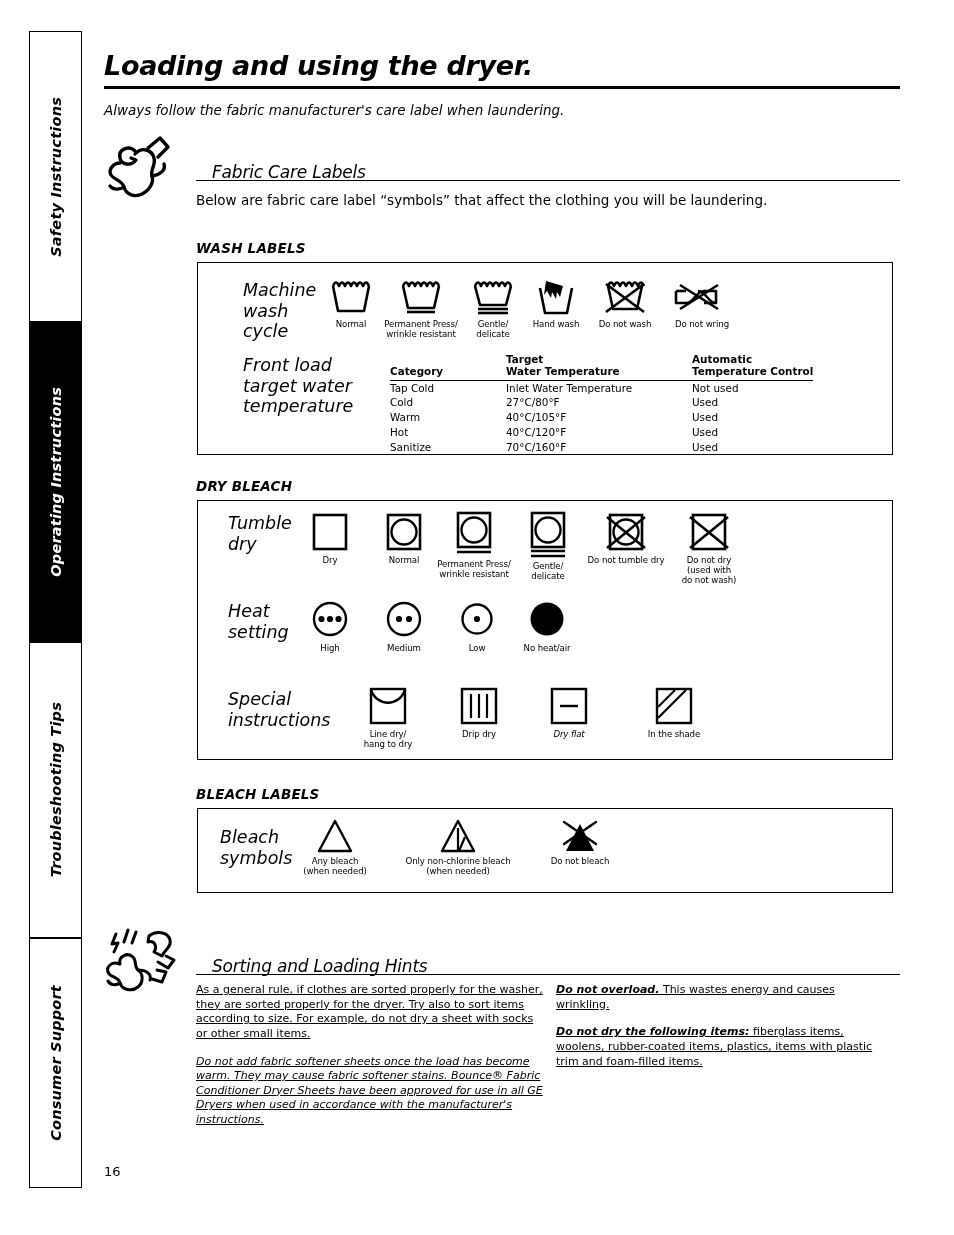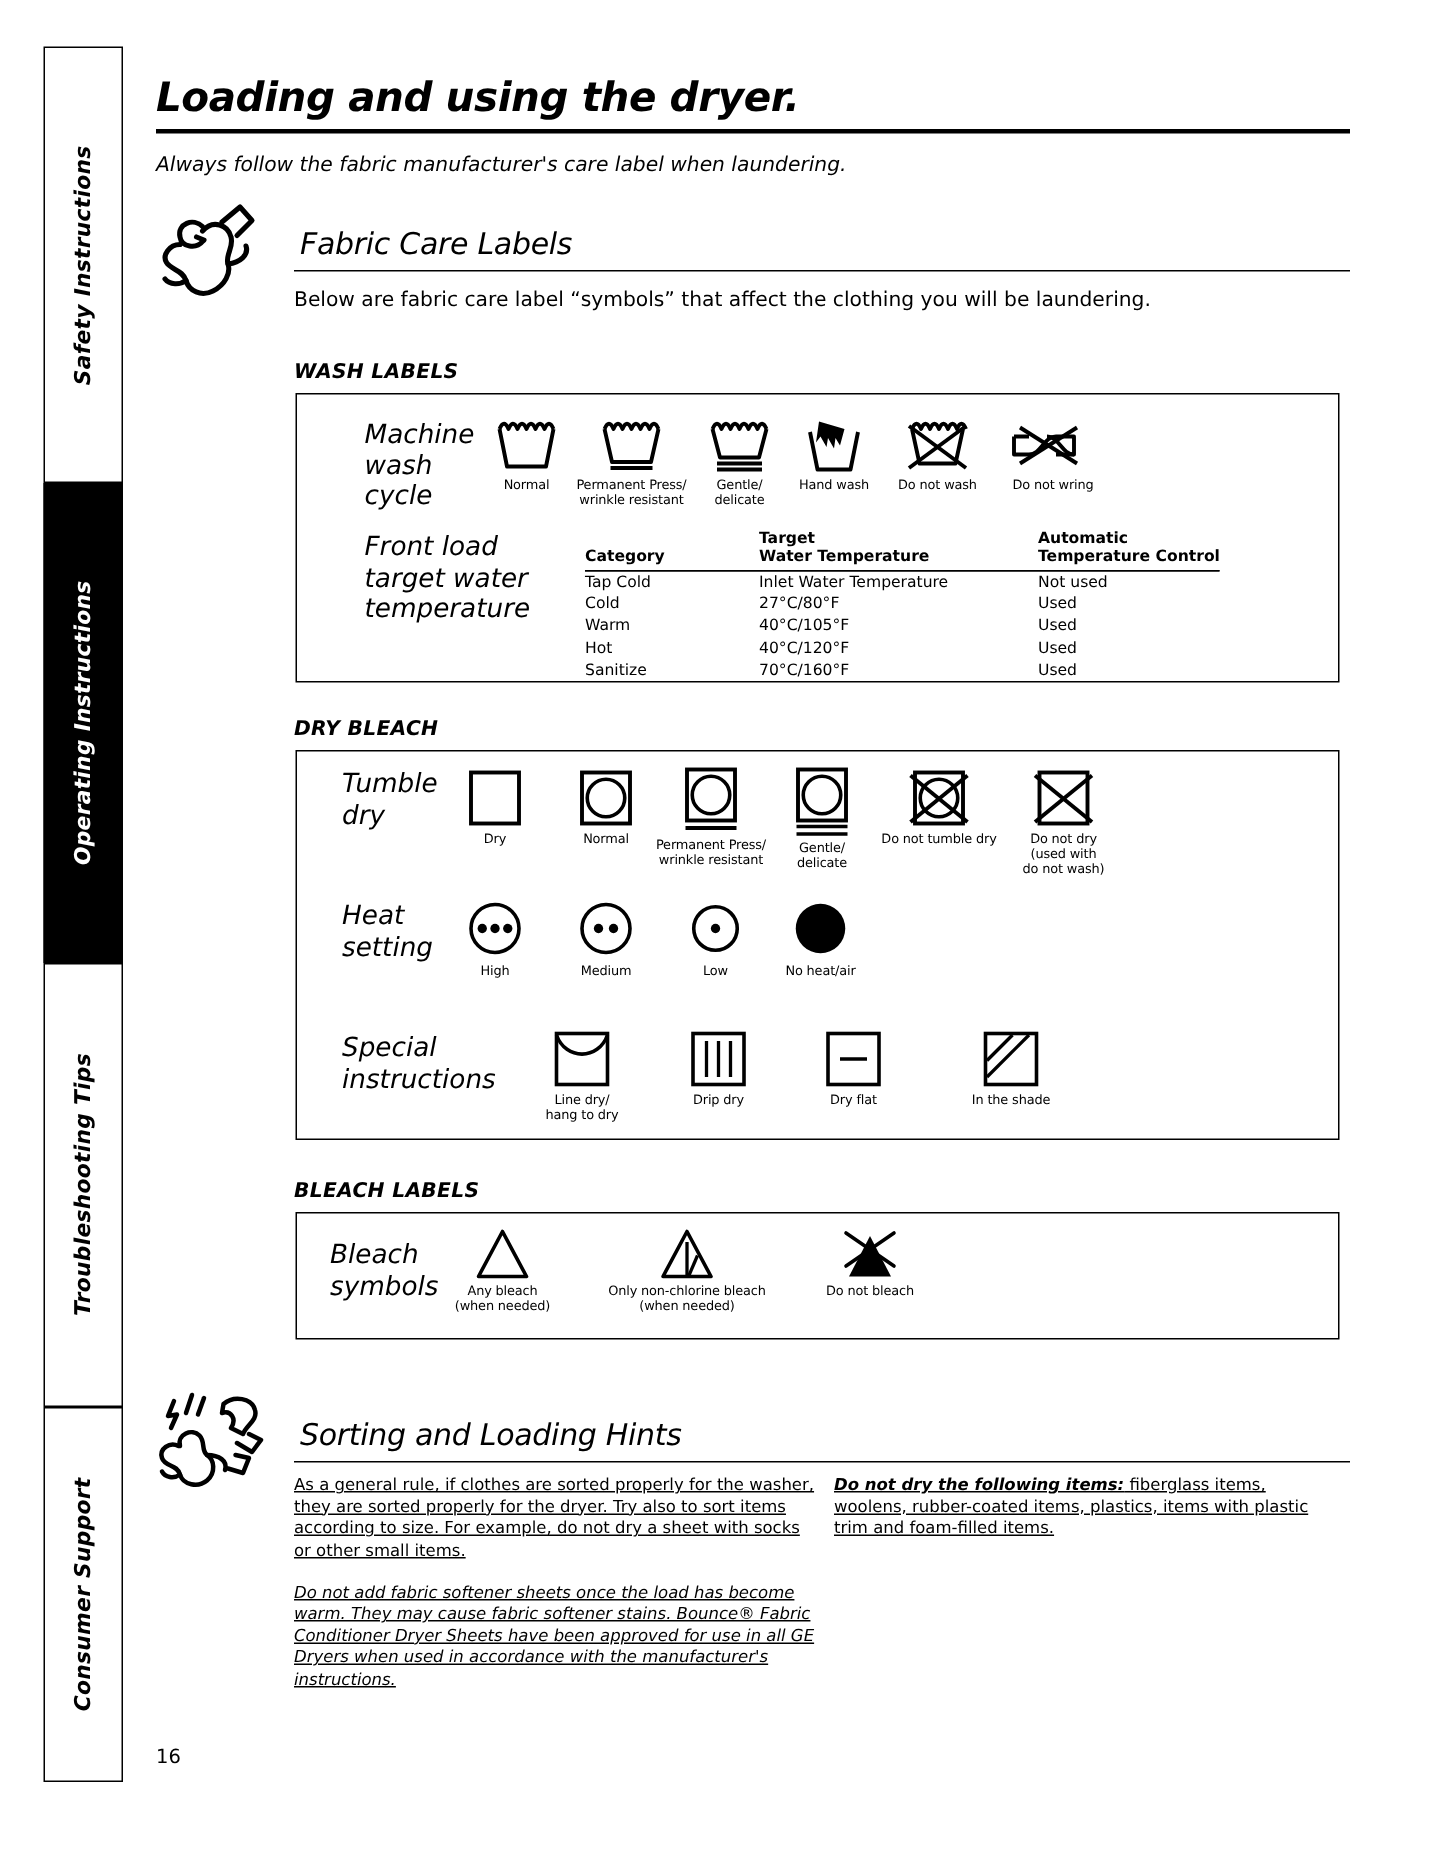--- a/index.html
+++ b/index.html
@@ -38,22 +38,22 @@
   .rule-heavy{position:absolute;left:0;top:86px;width:796px;height:3px;background:#000;}
 
   .intro{
     position:absolute;left:0;top:102px;width:700px;margin:0;
     font-style:italic;font-size:13.5px;
   }
 
   
   .sec-head{position:absolute;left:0;width:796px;height:52px;}
   .sec-head .title{
-    position:absolute;left:92px;top:0;margin:4px;
-    font-size:20px;font-style:italic;font-weight:normal;letter-spacing:-.2px;
+    position:absolute;left:92px;top:0;margin:16px;
+    font-size:17px;font-style:italic;font-weight:normal;letter-spacing:-.2px;
   }
   .sec-head .hair{position:absolute;left:92px;top:34px;width:704px;height:1.4px;background:#000;}
   .sec-icon{position:absolute;left:0;top:-14px;width:86px;height:72px;}
 
   .sec-sub{position:absolute;left:92px;margin:0;font-size:13.5px;}
 
   .grp-label{
     position:absolute;left:92px;margin:0;
     font-style:italic;font-weight:bold;font-size:13.5px;letter-spacing:.2px;
   }
@@ -356,21 +356,21 @@
       <div class="sym" style="left:250px;top:184px;width:62px;">
         <svg width="44" height="42" viewBox="0 0 44 42">
           <rect x="5" y="4" width="34" height="34" fill="none" stroke="#000" stroke-width="2.4"></rect>
           <path d="M14 9 L14 33" stroke="#000" stroke-width="2.2"></path>
           <path d="M22 9 L22 33" stroke="#000" stroke-width="2.2"></path>
           <path d="M30 9 L30 33" stroke="#000" stroke-width="2.2"></path>
         </svg>
         <div class="cap">Drip dry</div>
       </div>
 
-      <div class="sym" style="left:340px;top:184px;width:62px;">
+      <div class="sym" style="left:340px;top:184px;width:62px;font-style:italic;">
         <svg width="44" height="42" viewBox="0 0 44 42">
           <rect x="5" y="4" width="34" height="34" fill="none" stroke="#000" stroke-width="2.4"></rect>
           <path d="M13 21 L31 21" stroke="#000" stroke-width="2.4"></path>
         </svg>
         <div class="cap">Dry flat</div>
       </div>
 
       <div class="sym" style="left:440px;top:184px;width:72px;">
         <svg width="44" height="42" viewBox="0 0 44 42">
           <rect x="5" y="4" width="34" height="34" fill="none" stroke="#000" stroke-width="2.4"></rect>
@@ -434,19 +434,22 @@
       <div class="hair"></div>
     </div>
 
     <div class="hints-col" style="left:92px;top:983px;width:348px;">
       <p>As a general rule, if clothes are sorted properly for the washer, they are sorted properly for the dryer. Try also to sort items according to size. For example, do not dry a sheet with socks or other small items.</p>
       <p class="ital">Do not add fabric softener sheets once the load has become warm. They may cause fabric softener stains. Bounce® Fabric Conditioner Dryer Sheets have been approved for use in all GE Dryers when used in accordance with the manufacturer's instructions.</p>
     </div>
 
     <div class="hints-col ital" style="left:452px;top:983px;width:330px;">
       <p>
+        <b>Do not overload.</b><span> This wastes energy and causes wrinkling.</span>
+      </p>
+      <p>
         <b>Do not dry the following items:</b><span> fiberglass items, woolens, rubber-coated items, plastics, items with plastic trim and foam-filled items.</span>
       </p>
     </div>
   </div>
 
   <div class="pageno">16</div>
 </div>
 
 </body></html>

